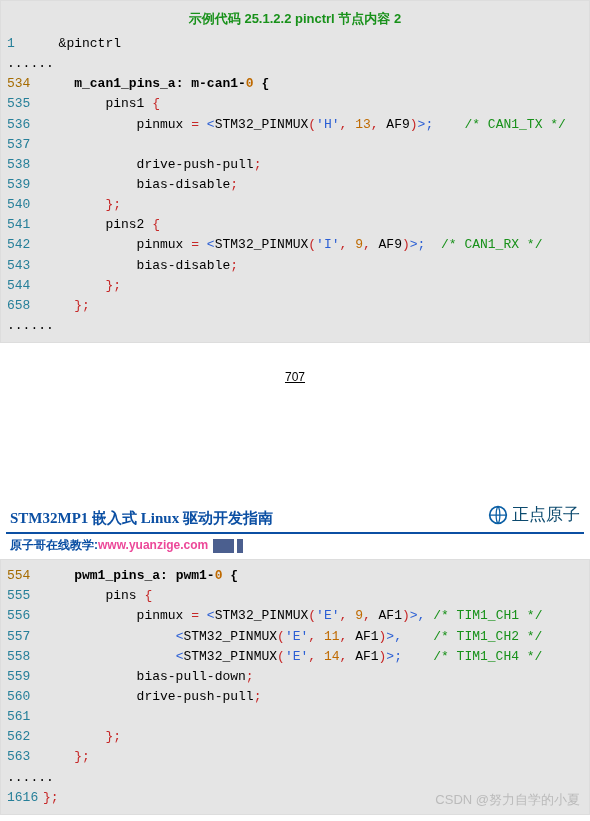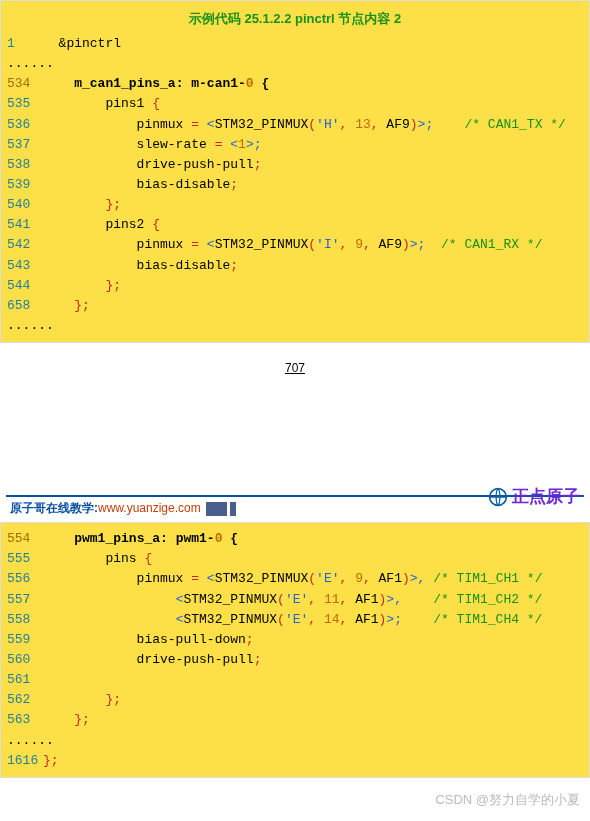--- a/index.html
+++ b/index.html
@@ -9,21 +9,21 @@
     }
     body {
       width: 590px;
       height: 821px;
       background: #fff;
       font-family: "Courier New", monospace;
       font-size: 13px;
       position: relative;
     }
     .code-block {
-      background: #fde047;
+      background: #e5e5e5;
       border: 1px solid #ddd;
       padding: 6px 0;
       position: relative;
     }
     .code-title {
       text-align: center;
       color: #18911a;
       font-family: sans-serif;
       font-weight: bold;
       font-size: 13px;
@@ -57,21 +57,21 @@
     .kw-bold { font-weight: bold; }
     .blue { color: #2b5fd4; }
     .red { color: #c62828; }
     .orange { color: #bf6a00; }
     .green { color: #18911a; }
     .page-num {
       text-align: center;
       font-family: sans-serif;
       font-size: 12px;
       color: #000;
-      margin: 18px 0;
+      margin: 27px 0;
       text-decoration: underline;
     }
     .spacer {
       height: 90px;
       background: #fff;
     }
     .doc-header {
       font-family: "SimSun", "Songti SC", serif;
       color: #0b4fa3;
       font-weight: bold;
@@ -85,42 +85,42 @@
       top: 2px;
       display: flex;
       align-items: center;
       gap: 4px;
     }
     .logo-svg {
       width: 20px;
       height: 20px;
     }
     .logo-text {
-      color: #6d28d9;
+      color: #0c4a6e;
       font-family: "Microsoft YaHei", sans-serif;
       font-size: 17px;
-      font-weight: bold;
+      font-weight: normal;
     }
     .header-rule {
       height: 2px;
       background: #0b4fa3;
       margin: 0 6px;
     }
     .sub-header {
       display: flex;
       align-items: center;
       padding: 3px 6px 5px 10px;
       font-family: "SimSun", sans-serif;
       font-size: 12px;
     }
     .sub-left {
       color: #0b4fa3;
       font-weight: bold;
     }
-    .sub-left a { color: #c2410c; text-decoration: none; font-weight: normal;}
+    .sub-left a { color: #ec4899; text-decoration: none; font-weight: bold;}
     .sub-right {
       margin-left: auto;
       color: #0b4fa3;
       font-weight: bold;
     }
     .sub-right a { color: #cc6900; text-decoration: none; font-weight: bold;}
     .grey-box {
       width: 30px;
       height: 14px;
       background: #4b5f8f;
@@ -163,21 +163,20 @@
       <div class="code-line">
         <span class="line-num">535</span>
         <span class="code-content"><span>        pins1 </span><span class="red">{</span></span>
       </div>
       <div class="code-line">
         <span class="line-num">536</span>
         <span class="code-content"><span>            pinmux </span><span class="red">=</span><span> </span><span class="blue">&lt;</span><span>STM32_PINMUX</span><span class="red">(</span><span class="blue">'H'</span><span class="red">,</span><span> </span><span class="orange">13</span><span class="red">,</span><span> AF9</span><span class="red">)</span><span class="blue">&gt;;</span><span>    </span><span class="green">/* CAN1_TX */</span></span>
       </div>
       <div class="code-line">
         <span class="line-num">537</span>
-        <span class="code-content"><span>            slew-rate </span><span class="red">=</span><span> </span><span class="blue">&lt;</span><span class="orange">1</span><span class="blue">&gt;;</span></span>
       </div>
       <div class="code-line">
         <span class="line-num">538</span>
         <span class="code-content"><span>            drive-push-pull</span><span class="red">;</span></span>
       </div>
       <div class="code-line">
         <span class="line-num">539</span>
         <span class="code-content"><span>            bias-disable</span><span class="red">;</span></span>
       </div>
       <div class="code-line">
@@ -206,20 +205,21 @@
       </div>
       <div class="dots">......</div>
     </div>
 </div>
 
 <div class="page-num">707</div>
 
 <div class="spacer"></div>
 
 <div class="doc-header">
+  <span>STM32MP1 嵌入式 Linux 驱动开发指南</span>
   <div class="logo-area">
     <svg class="logo-svg" viewBox="0 0 24 24">
       <circle cx="12" cy="12" r="10" fill="none" stroke="#0b5fa5" stroke-width="2"></circle>
       <path d="M2 12h20 M12 2c3 3 3 17 0 20 M12 2c-3 3-3 17 0 20" fill="none" stroke="#0b5fa5" stroke-width="1.5"></path>
     </svg>
     <span class="logo-text">正点原子</span>
   </div>
 </div>
 <div class="header-rule"></div>
 <div class="sub-header">

